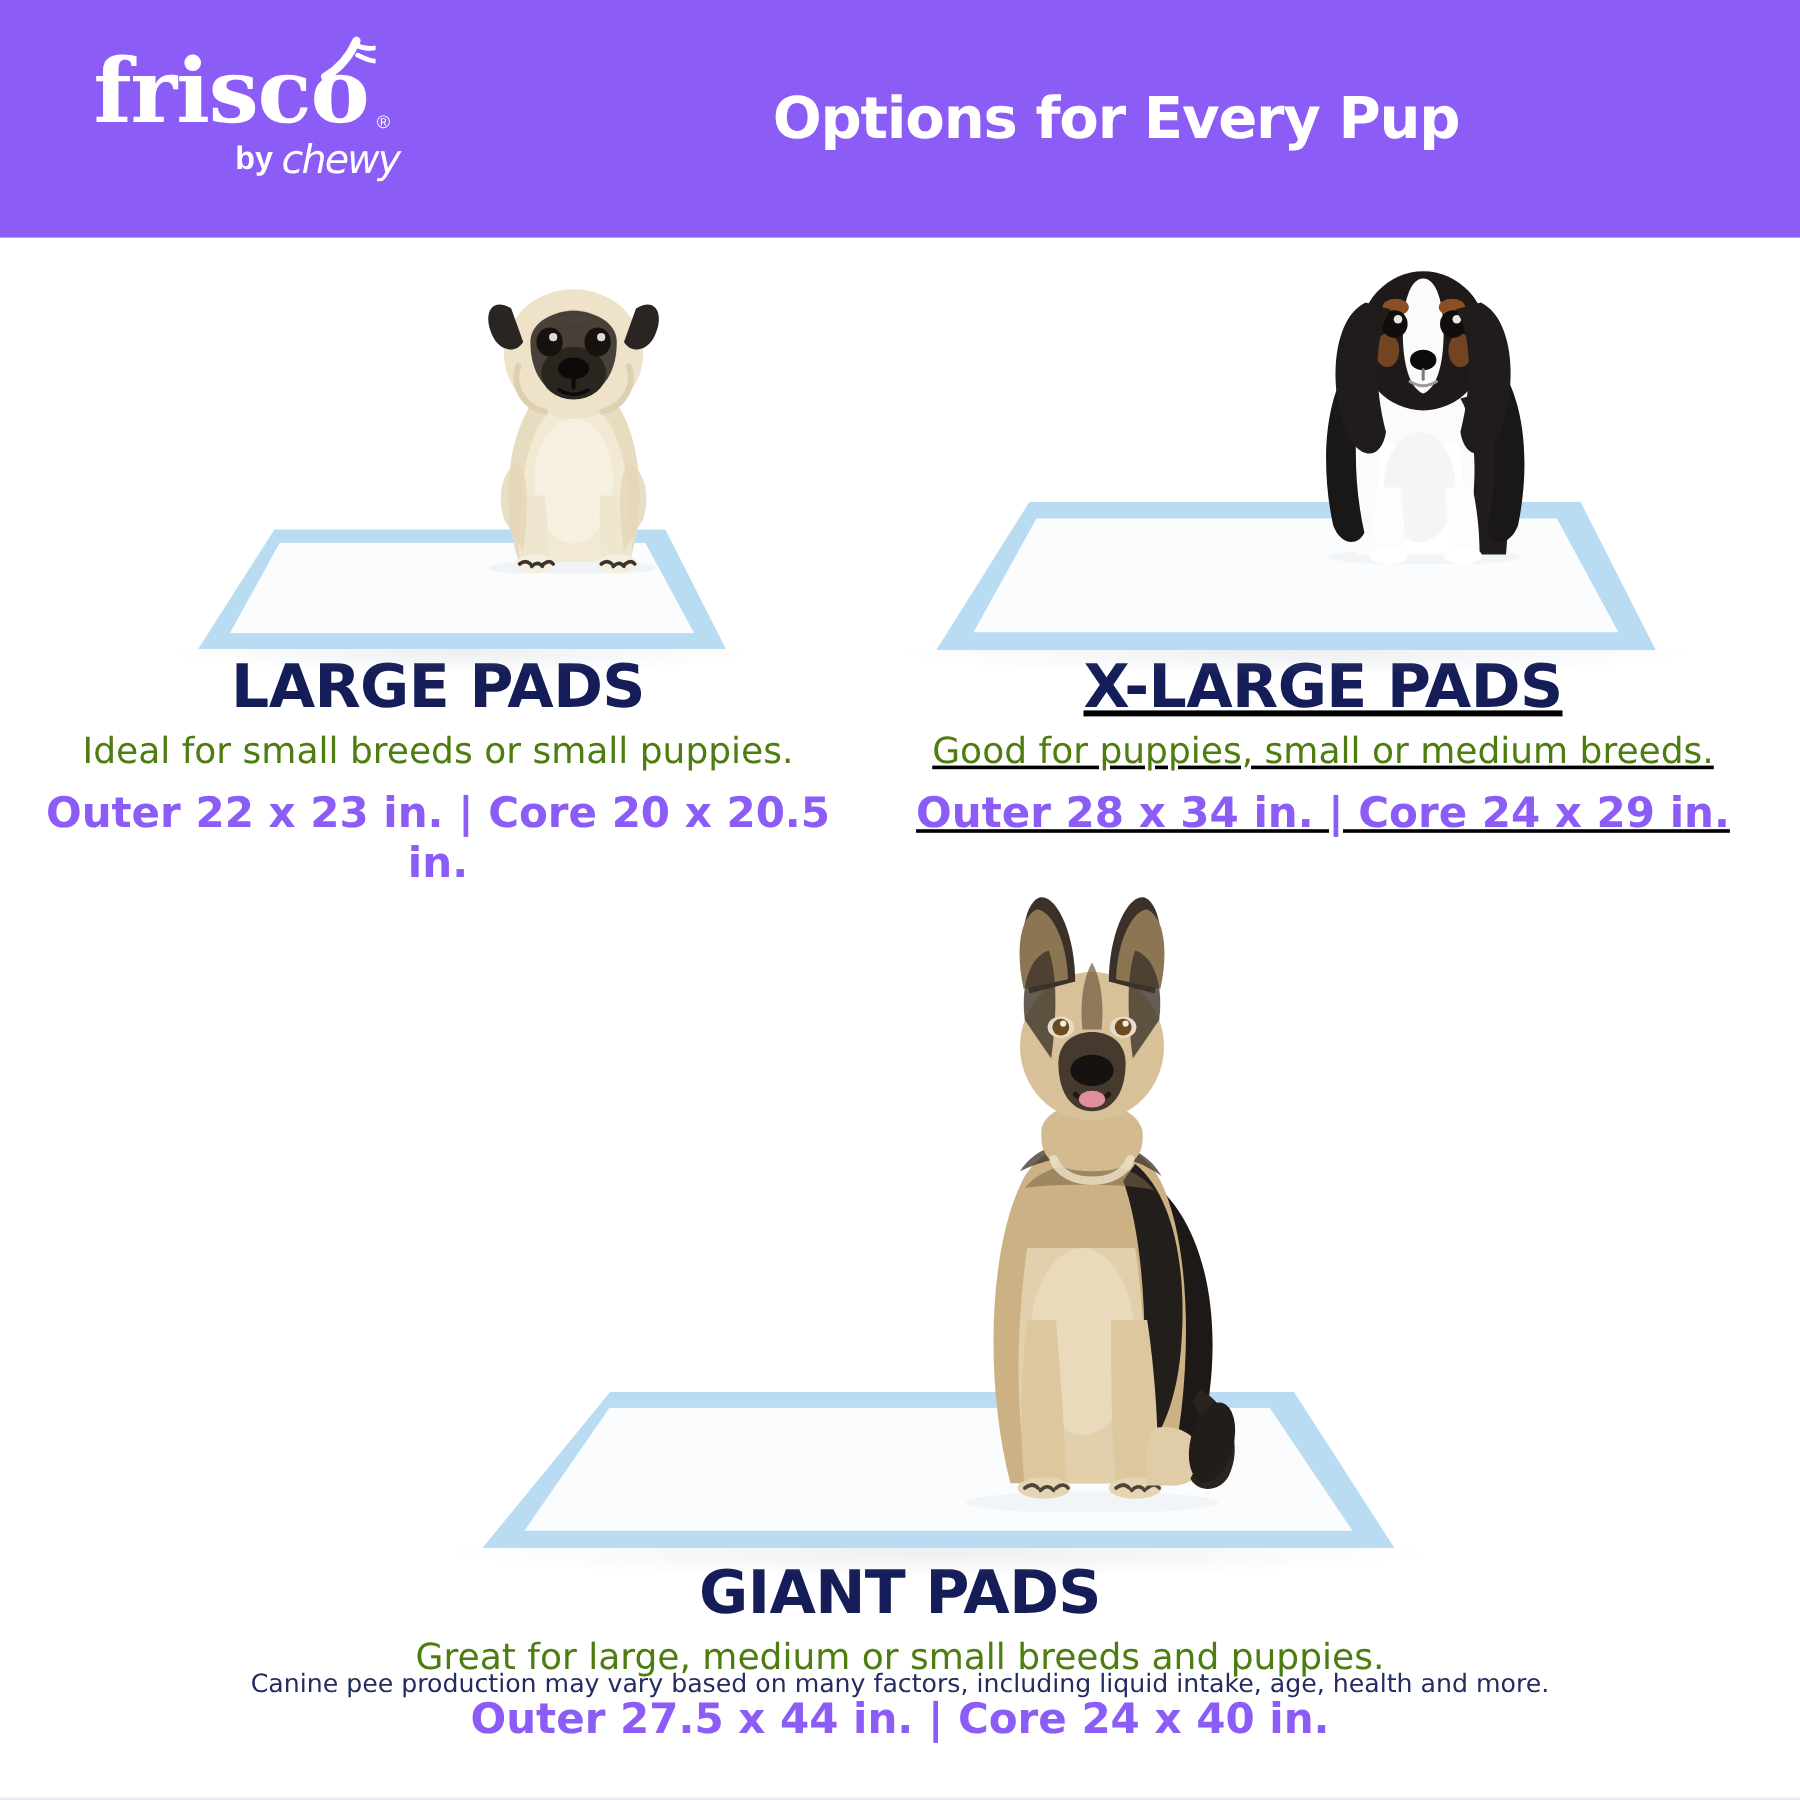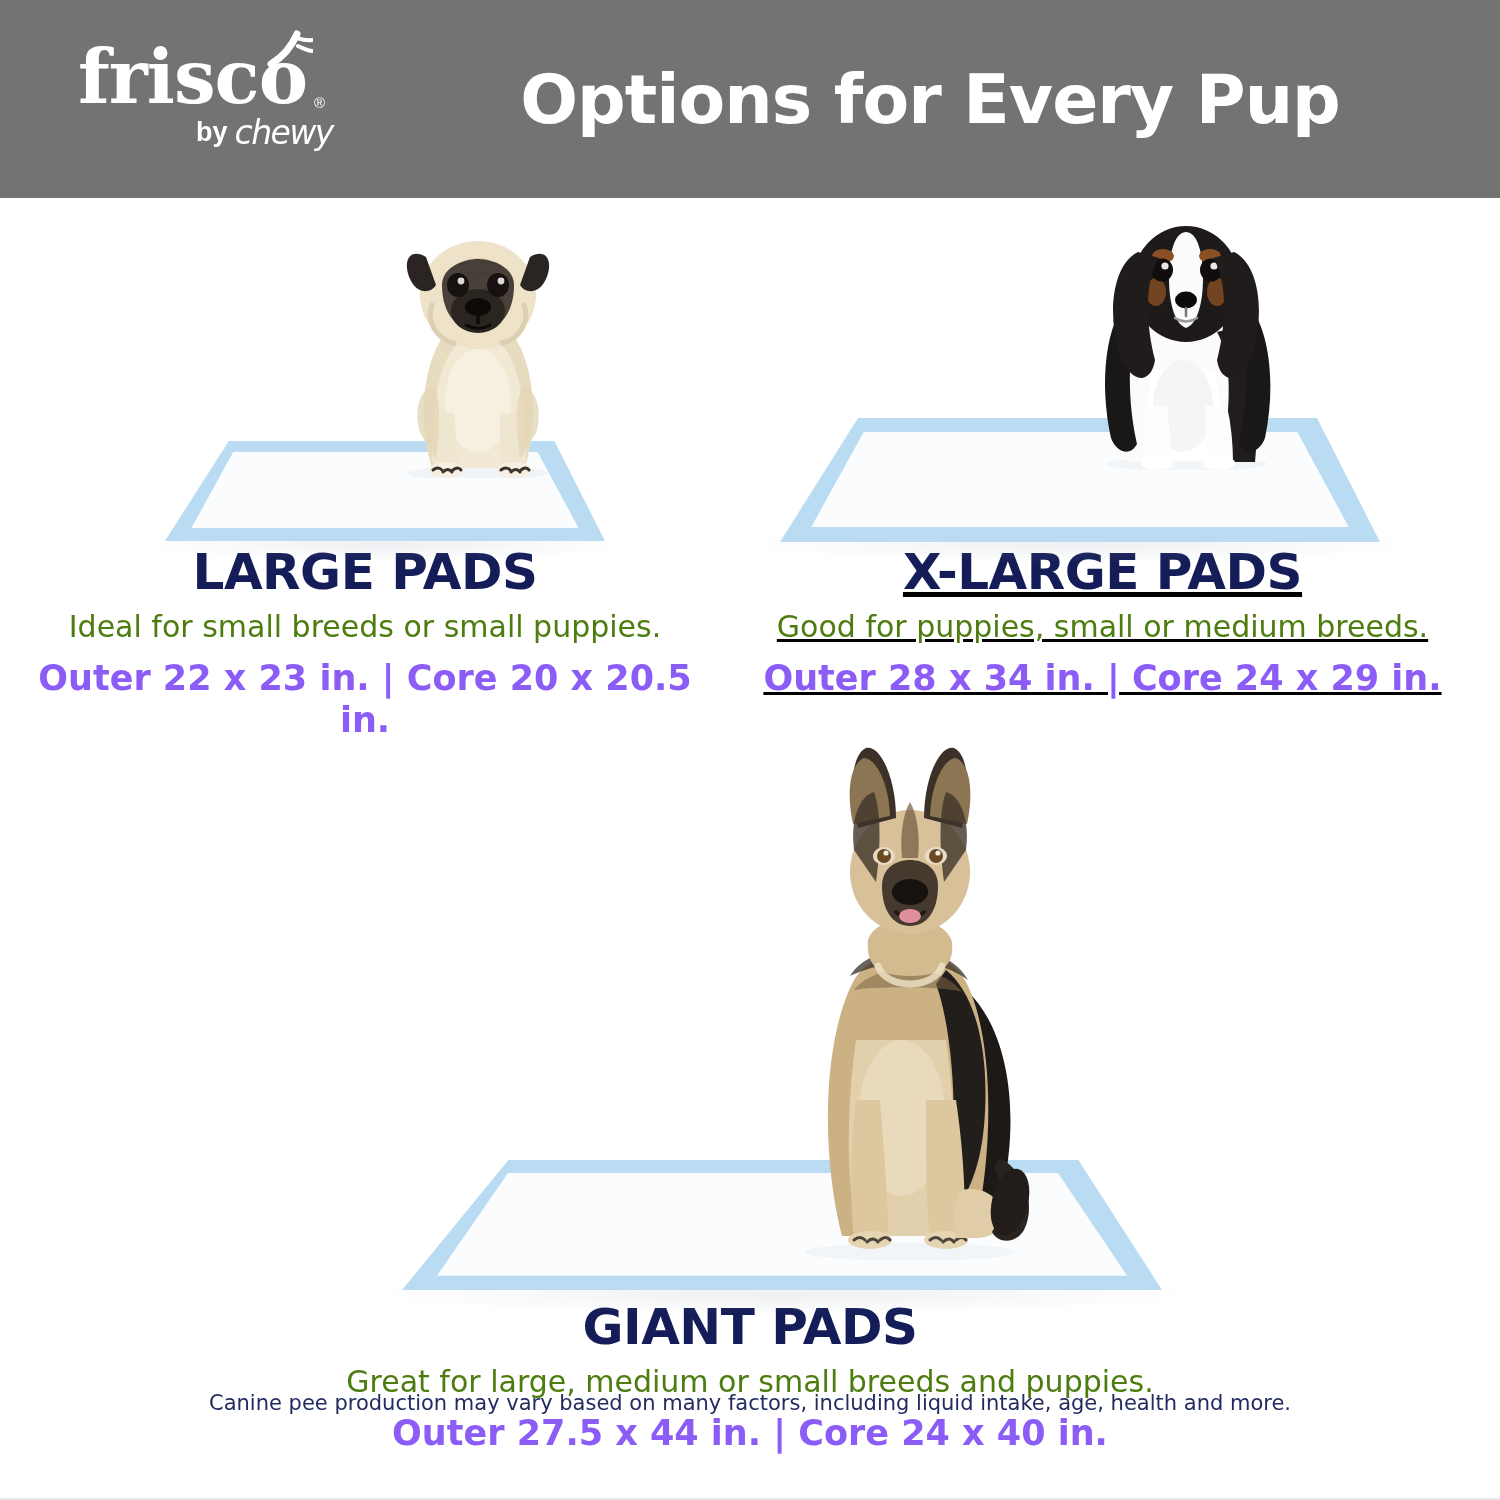--- a/index.html
+++ b/index.html
@@ -15,21 +15,21 @@
     position:relative;
     width:1500px; height:1500px;
     background:#ffffff;
     border-bottom:2px solid #e8e8ee;
   }
 
   
   .header-band {
     position:absolute; top:0; left:0;
     width:1500px; height:198px;
-    background:#737373;
+    background:#8b5cf6;
     display:flex; align-items:center;
   }
 
   .logo-block {
     position:absolute; left:78px; top:40px;
     width:300px; height:122px;
   }
   .logo-word {
     font-family:"DejaVu Serif", serif;
     font-weight:700;
@@ -70,21 +70,21 @@
     line-height:1; letter-spacing:-1.5px;
   }
 
   .header-title {
     position:absolute;
     left:430px; top:0;
     width:1000px; height:198px;
     display:flex; align-items:center; justify-content:center;
     font-family:"DejaVu Sans", sans-serif;
     font-weight:700;
-    font-size:68px;
+    font-size:48px;
     color:#ffffff;
     letter-spacing:-1px;
   }
 
   
   .card {
     position:absolute;
     display:flex; flex-direction:column; align-items:center;
   }
   #card-large   { left:15px;  top:215px; width:700px; }

